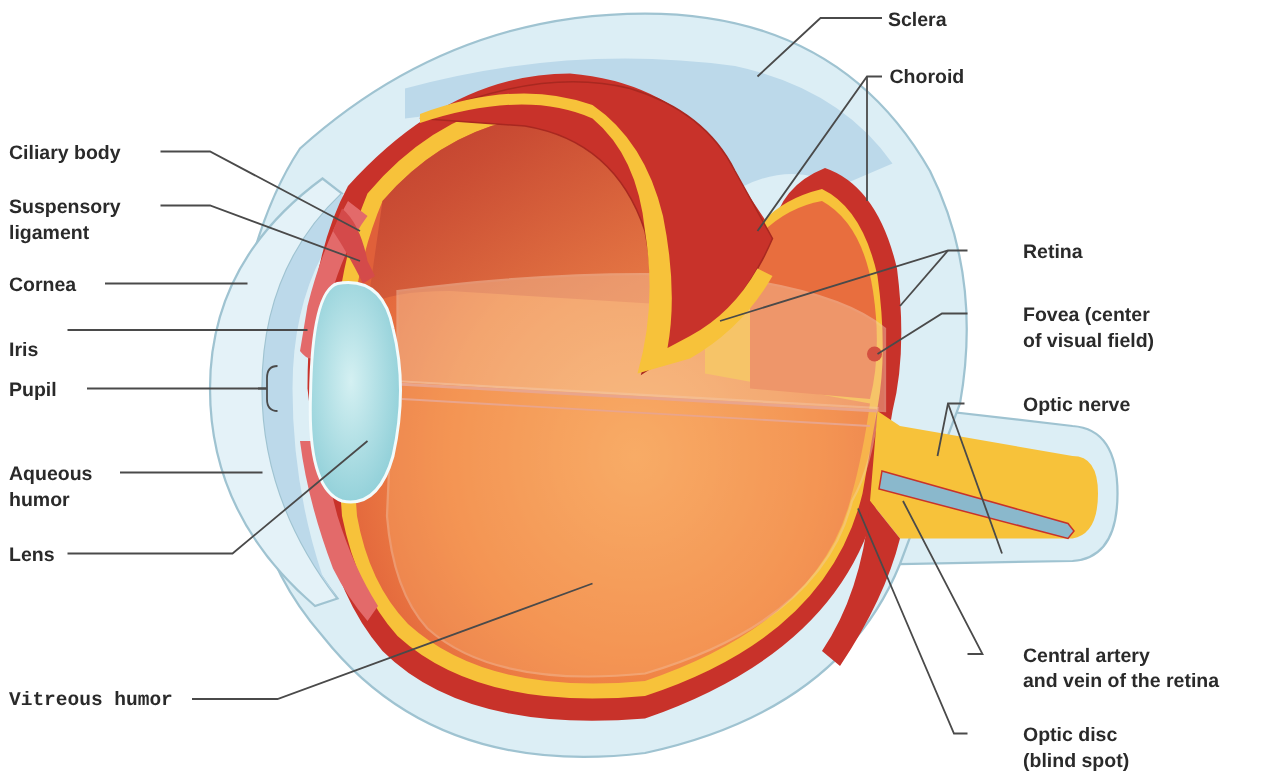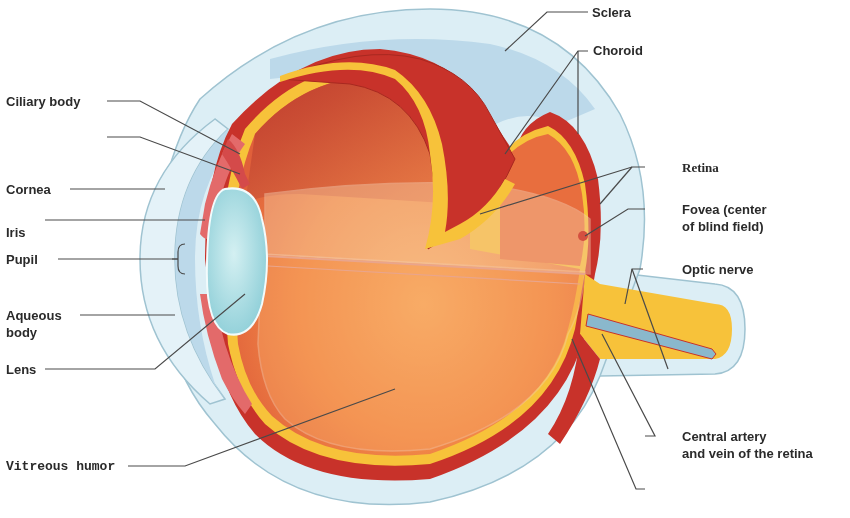--- a/index.html
+++ b/index.html
@@ -119,26 +119,30 @@
       <polyline points="643,265 632,265 625,300"></polyline>
       <polyline points="632,265 668,365"></polyline>
       <polyline points="645,432 655,432 602,330"></polyline>
       <polyline points="645,485 636,485 572,335"></polyline>
     </g>
   </svg>
 
   <div class="label" style="left:592px; top:0px;">Sclera</div>
   <div class="label" style="left:593px; top:38px;">Choroid</div>
   <div class="label" style="left:6px; top:89px;text-align:right;">Ciliary body</div>
+  <div class="label" style="left:6px; top:125px;">Suspensory
+ligament</div>
   <div class="label" style="left:6px; top:177px;text-align:right;">Cornea</div>
   <div class="label" style="left:6px; top:208px;margin-top:12px;">Iris</div>
   <div class="label" style="left:6px; top:247px;">Pupil</div>
   <div class="label" style="left:6px; top:303px;">Aqueous
-body</div>
+humor</div>
   <div class="label" style="left:6px; top:357px;">Lens</div>
   <div class="label" style="left:6px; top:454px;font-family:Liberation Mono, monospace;">Vitreous humor</div>
-  <div class="label" style="left:682px; top:155px;font-family:Liberation Serif, serif;">Retina</div>
+  <div class="label" style="left:682px; top:155px;">Retina</div>
   <div class="label" style="left:682px; top:197px;">Fovea (center
-of blind field)</div>
+of visual field)</div>
   <div class="label" style="left:682px; top:257px;">Optic nerve</div>
   <div class="label" style="left:682px; top:424px;">Central artery
 and vein of the retina</div>
+  <div class="label" style="left:682px; top:477px;">Optic disc
+(blind spot)</div>
 </div>
 
 </body></html>

